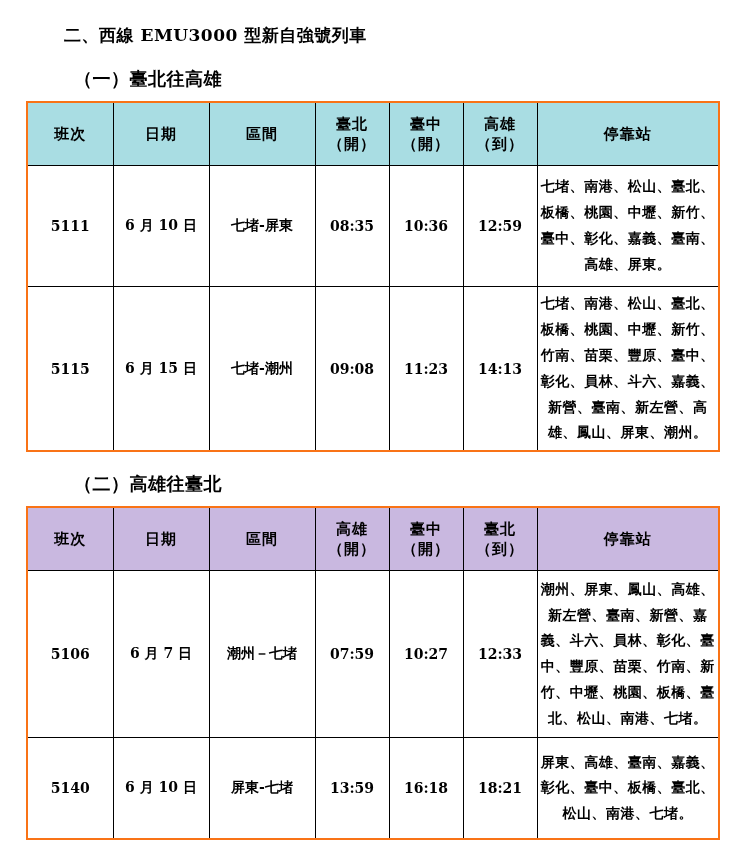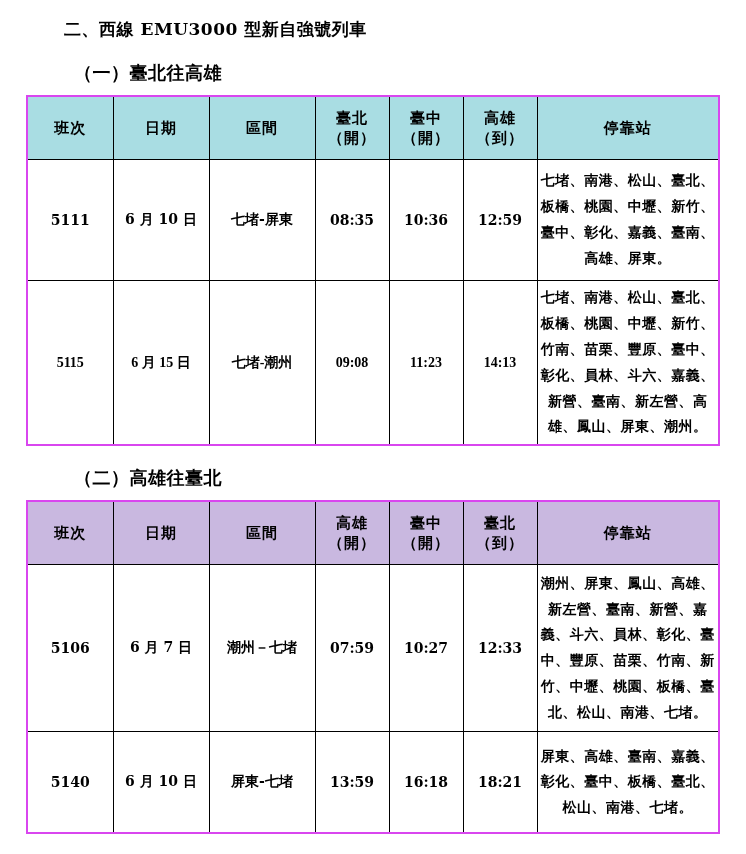--- a/index.html
+++ b/index.html
@@ -9,42 +9,42 @@
   }
   body {
     width: 746px;
     height: 854px;
     font-family: "DejaVu Serif", "Liberation Serif", serif;
     color: #000000;
     position: relative;
     overflow: hidden;
   }
   .page {
-    padding: 12px 20px 0 20px;
+    padding: 18px 20px 0 20px;
     box-sizing: border-box;
     border-radius: 9px;
   }
   .doc-heading {
     font-size: 17px;
     font-weight: bold;
     letter-spacing: 0.5px;
     margin: 6px 0 0 44px;
   }
   .section-heading {
     font-size: 18px;
     font-weight: bold;
     letter-spacing: 0.5px;
     margin: 20px 0 10px 54px;
   }
   table.sched {
     border-collapse: collapse;
     width: 692px;
     margin: 0 auto;
     table-layout: fixed;
-    border: 2px solid #d946ef;
+    border: 2px solid #f97316;
   }
   table.sched td, table.sched th {
     border: 1px solid #000;
     text-align: center;
     vertical-align: middle;
     font-size: 14px;
     font-weight: bold;
     padding: 4px 2px;
   }
   table.sched thead th {
@@ -66,21 +66,21 @@
     letter-spacing: 0.5px;
   }
   .col-no { width: 86px; }
   .col-date { width: 96px; }
   .col-seg { width: 106px; }
   .col-t1 { width: 74px; }
   .col-t2 { width: 74px; }
   .col-t3 { width: 74px; }
   .col-stops { width: 182px; }
   .row-tall td { height: 112px; }
-  .row-taller td { height: 152px; font-family: Liberation Serif, serif; }
+  .row-taller td { height: 152px; }
   .row-xtall td { height: 158px; }
   .row-short td { height: 92px; margin-left: 17px; }
 </style>
 </head>
 <body>
 
 <div class="page">
 
   <div class="doc-heading">二、西線 EMU3000 型新自強號列車</div>
 

